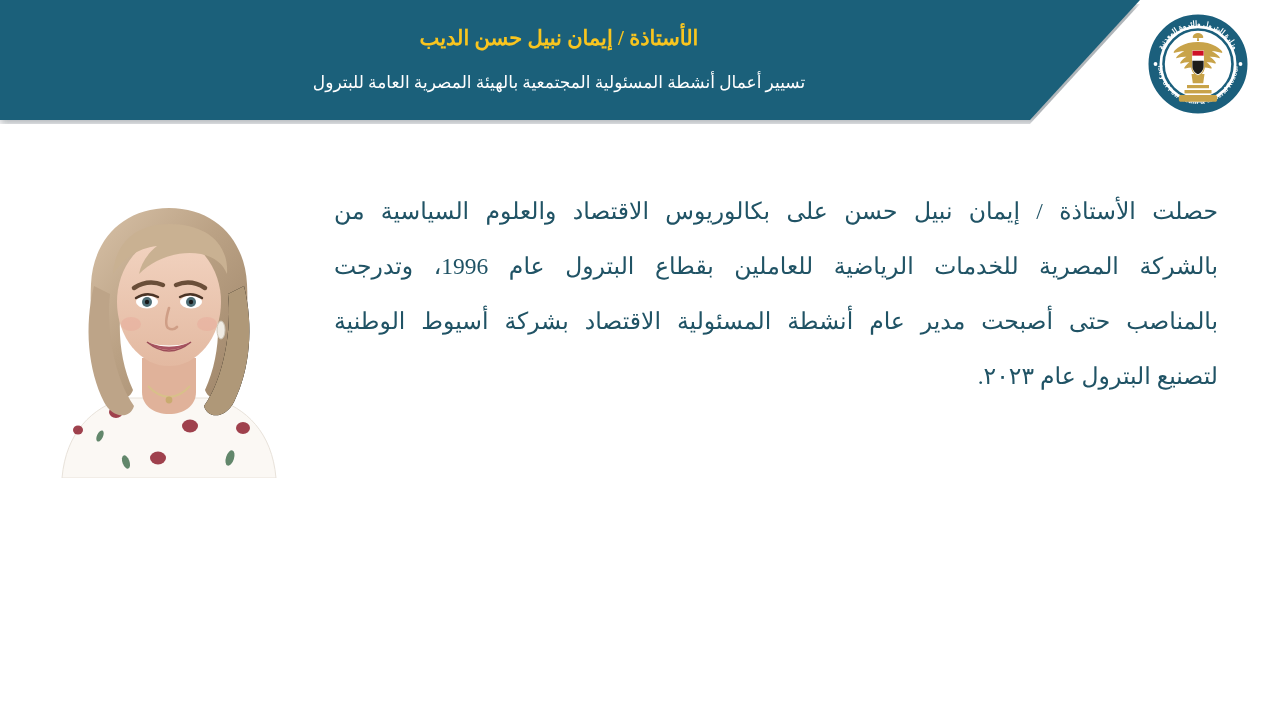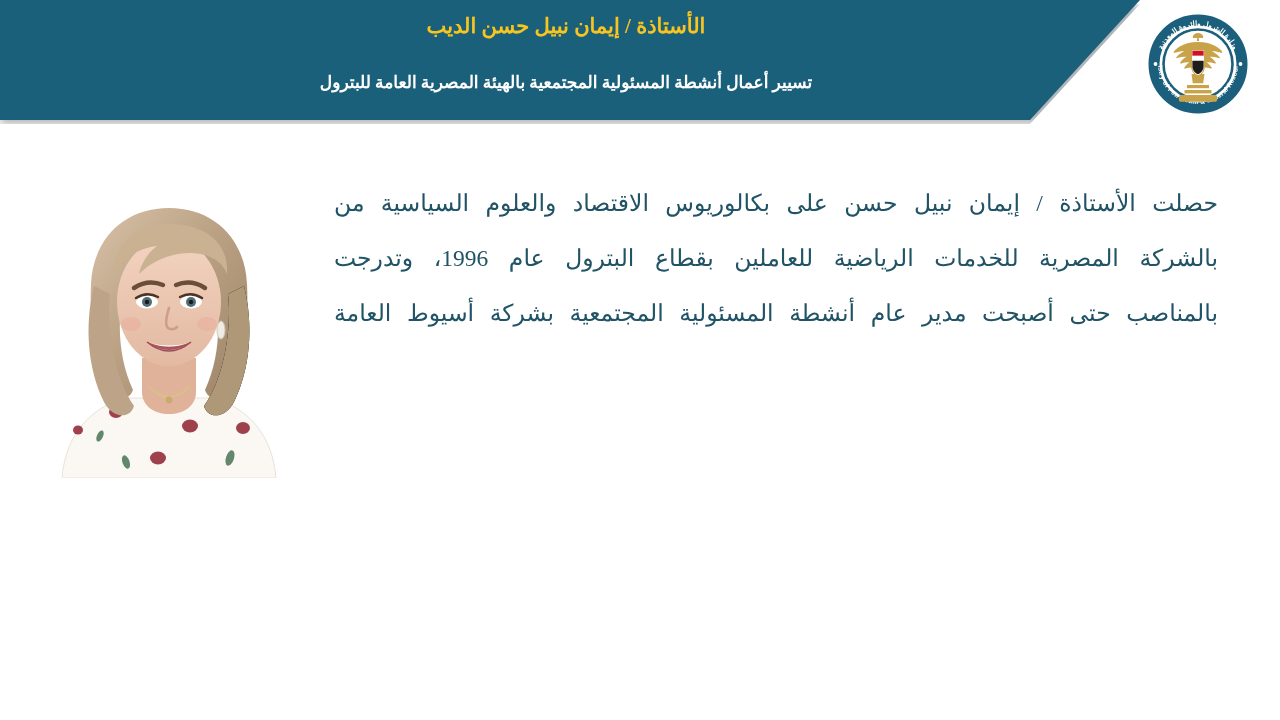--- a/index.html
+++ b/index.html
@@ -36,21 +36,21 @@
     height: 120px;
     background: rgba(80, 90, 100, 0.45);
     filter: blur(4px);
     clip-path: polygon(0 0, 1140px 0, 1030px 120px, 0 120px);
     -webkit-clip-path: polygon(0 0, 1140px 0, 1030px 120px, 0 120px);
     z-index: 1;
   }
 
   .header-text-wrap {
     position: absolute;
-    left: 16px;
+    left: 9px;
     top: 0;
     width: 1100px;
     height: 120px;
     z-index: 3;
     display: flex;
     flex-direction: column;
     align-items: center;
     justify-content: center;
   }
   .header-title {
@@ -60,24 +60,24 @@
     letter-spacing: 0.2px;
     line-height: 1.2;
     text-align: center;
     margin: 0 0 22px 0;
     white-space: nowrap;
     direction: rtl;
   }
   .header-subtitle {
     color: #ffffff;
     font-size: 17px;
-    font-weight: bold;
+    font-weight: normal;
     line-height: 1.2;
     text-align: center;
-    margin: 12px;
+    margin: 0;
     white-space: nowrap;
     direction: rtl;
   }
 
   
   .logo-wrap {
     position: absolute;
     left: 1146px;
     top: 12px;
     width: 104px;
@@ -96,21 +96,21 @@
     background: #ffffff;
     overflow: hidden;
     z-index: 3;
   }
   .portrait svg { display: block; }
 
   
   .bio-block {
     position: absolute;
     right: 62px;
-    top: 176px;
+    top: 184px;
     width: 884px;
     direction: rtl;
     text-align: justify;
     text-align-last: justify;
     color: #205365;
     font-size: 23.5px;
     line-height: 55px;
     font-family: "Liberation Serif", "DejaVu Serif", serif;
     z-index: 3;
   }
@@ -250,14 +250,15 @@
 
       <path d="M118 196 q21 22 42 0" stroke="#d8c08a" stroke-width="2" fill="none"></path>
       <circle cx="139" cy="210" r="3.4" fill="#c9ab6f"></circle>
     </g>
   </svg>
 </div>
 
 <div class="bio-block">
   <p>حصلت الأستاذة / إيمان نبيل حسن على بكالوريوس الاقتصاد والعلوم السياسية من</p>
   <p>بالشركة المصرية للخدمات الرياضية للعاملين بقطاع البترول عام 1996، وتدرجت</p>
-  <p>بالمناصب حتى أصبحت مدير عام أنشطة المسئولية المجتمعية بشركة أسيوط العامة</p>
+  <p>بالمناصب حتى أصبحت مدير عام أنشطة المسئولية الاقتصاد بشركة أسيوط الوطنية</p>
+  <p class="last-line">لتصنيع البترول عام ٢٠٢٣.</p>
 </div>
 
 </body></html>

